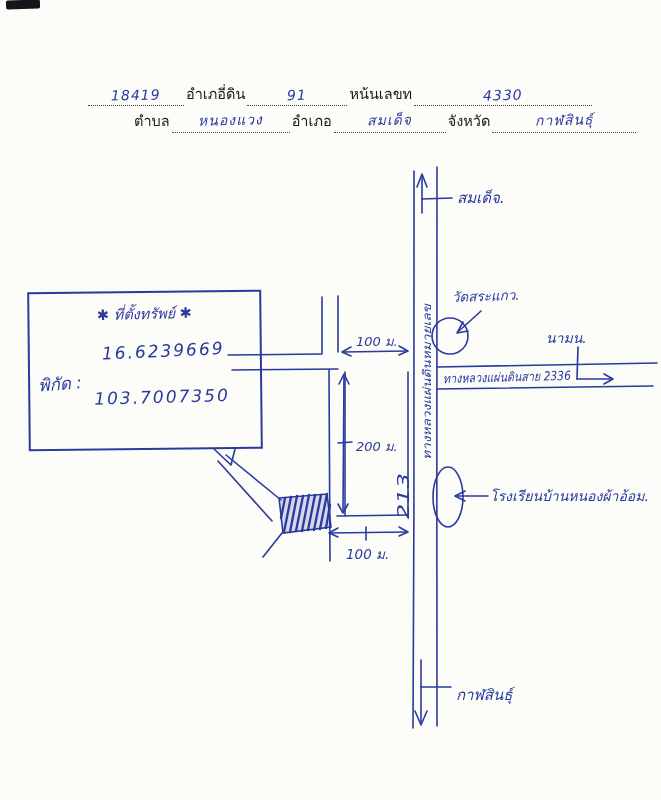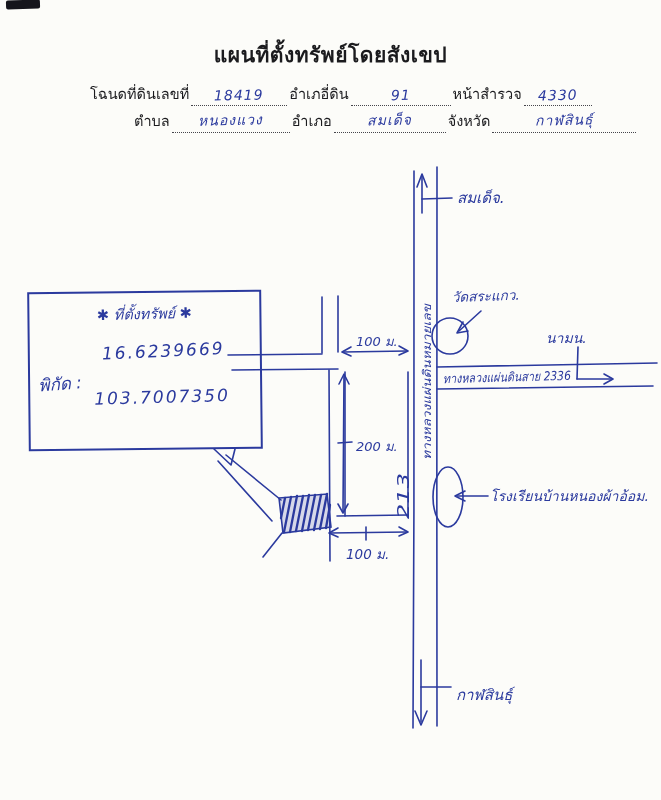--- a/index.html
+++ b/index.html
@@ -53,28 +53,26 @@
   svg .thick{stroke-width:2.3;}
   svg text{fill:#2b3a9e;font-style:italic;font-family:"DejaVu Sans", sans-serif;}
 </style>
 </head>
 <body>
 
 <div class="page">
 
   <div class="smudge"></div>
 
-  <div class="doc-title print">แผนที่ตั้งทรัพย์โดยสังเขป</div>
 
   <div class="form-row" style="top:82px;">
-    <span class="lbl print">โฉนดที่ดินเลขที่</span>
     <span class="field" style="width:96px;"><span class="val hw">18419</span></span>
     <span class="lbl print">อำเภอี่ดิน</span>
     <span class="field" style="width:100px;"><span class="val hw">91</span></span>
-    <span class="lbl print">หน้าสำรวจ</span>
+    <span class="lbl print">หน้นเลขท</span>
     <span class="field" style="flex:1;"><span class="val hw">4330</span></span>
   </div>
 
   <div class="form-row" style="top:109px;margin-left:44px;">
     <span class="lbl print">ตำบล</span>
     <span class="field" style="width:118px;"><span class="val hw">หนองแวง</span></span>
     <span class="lbl print">อำเภอ</span>
     <span class="field" style="width:112px;"><span class="val hw">สมเด็จ</span></span>
     <span class="lbl print">จังหวัด</span>
     <span class="field" style="flex:1;"><span class="val hw">กาฬสินธุ์</span></span>

